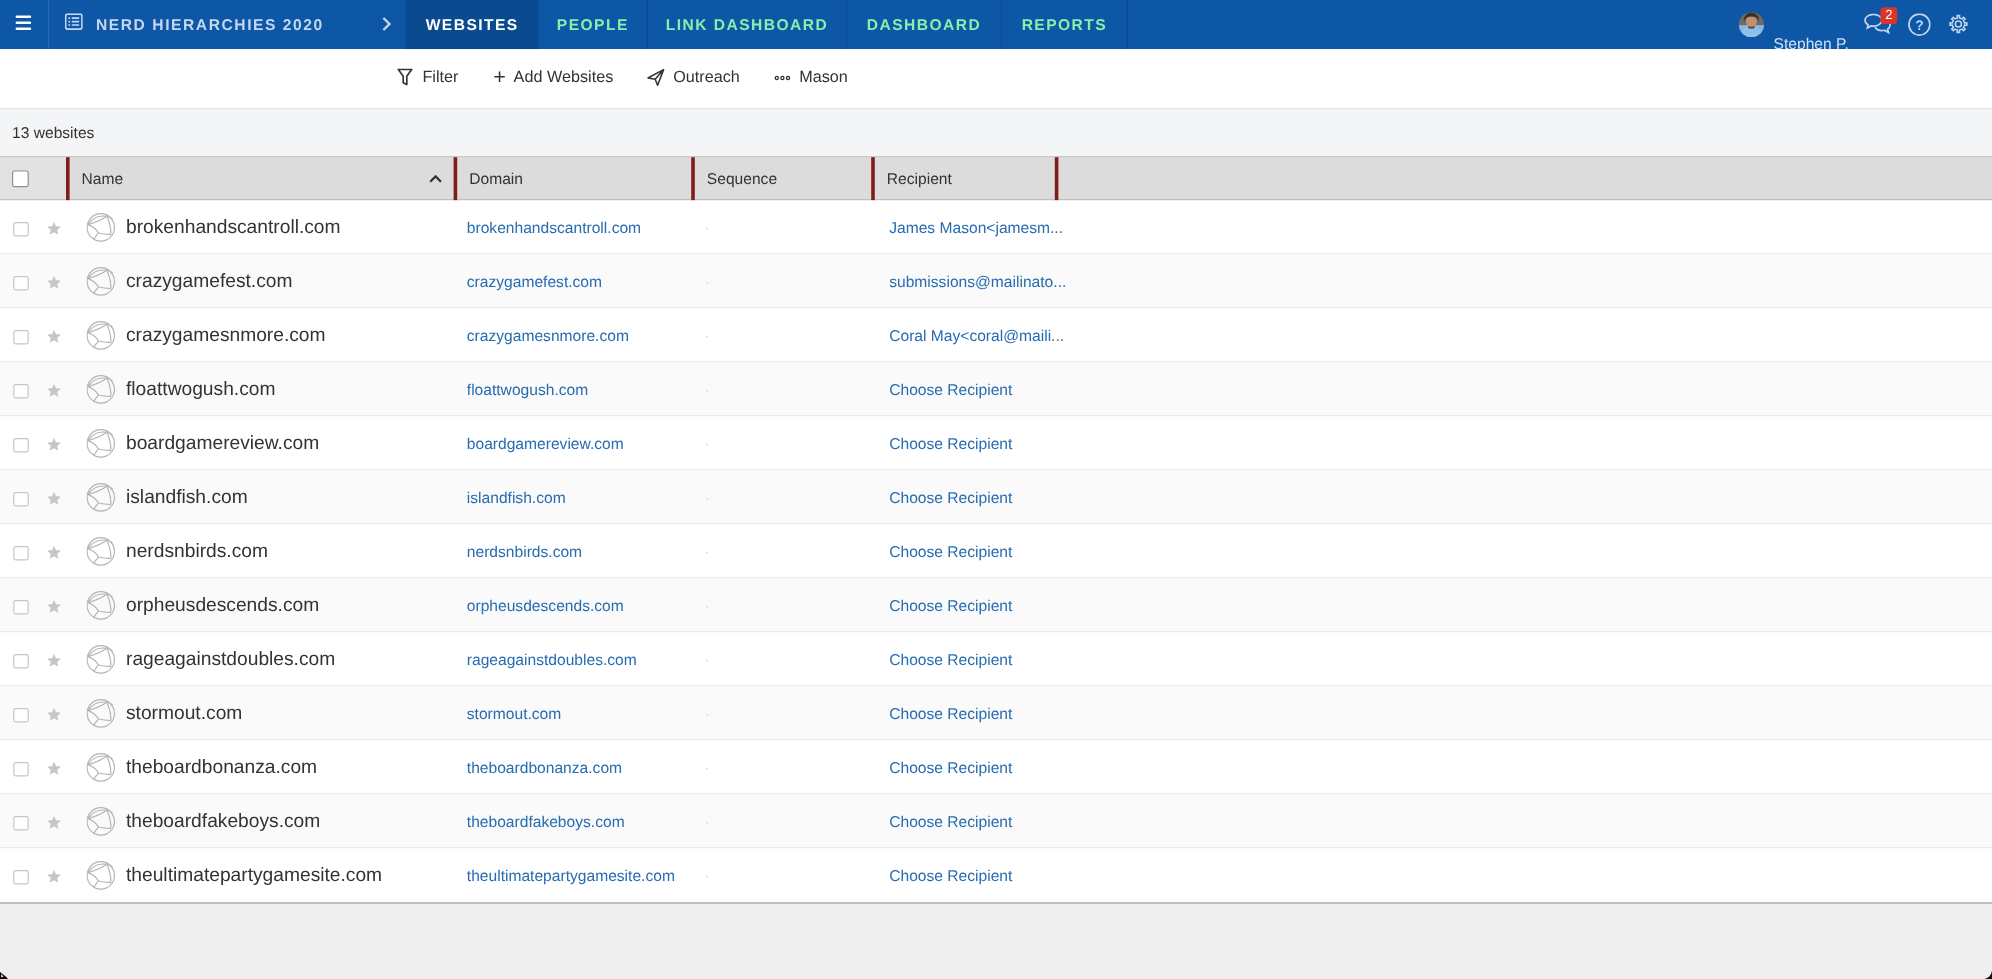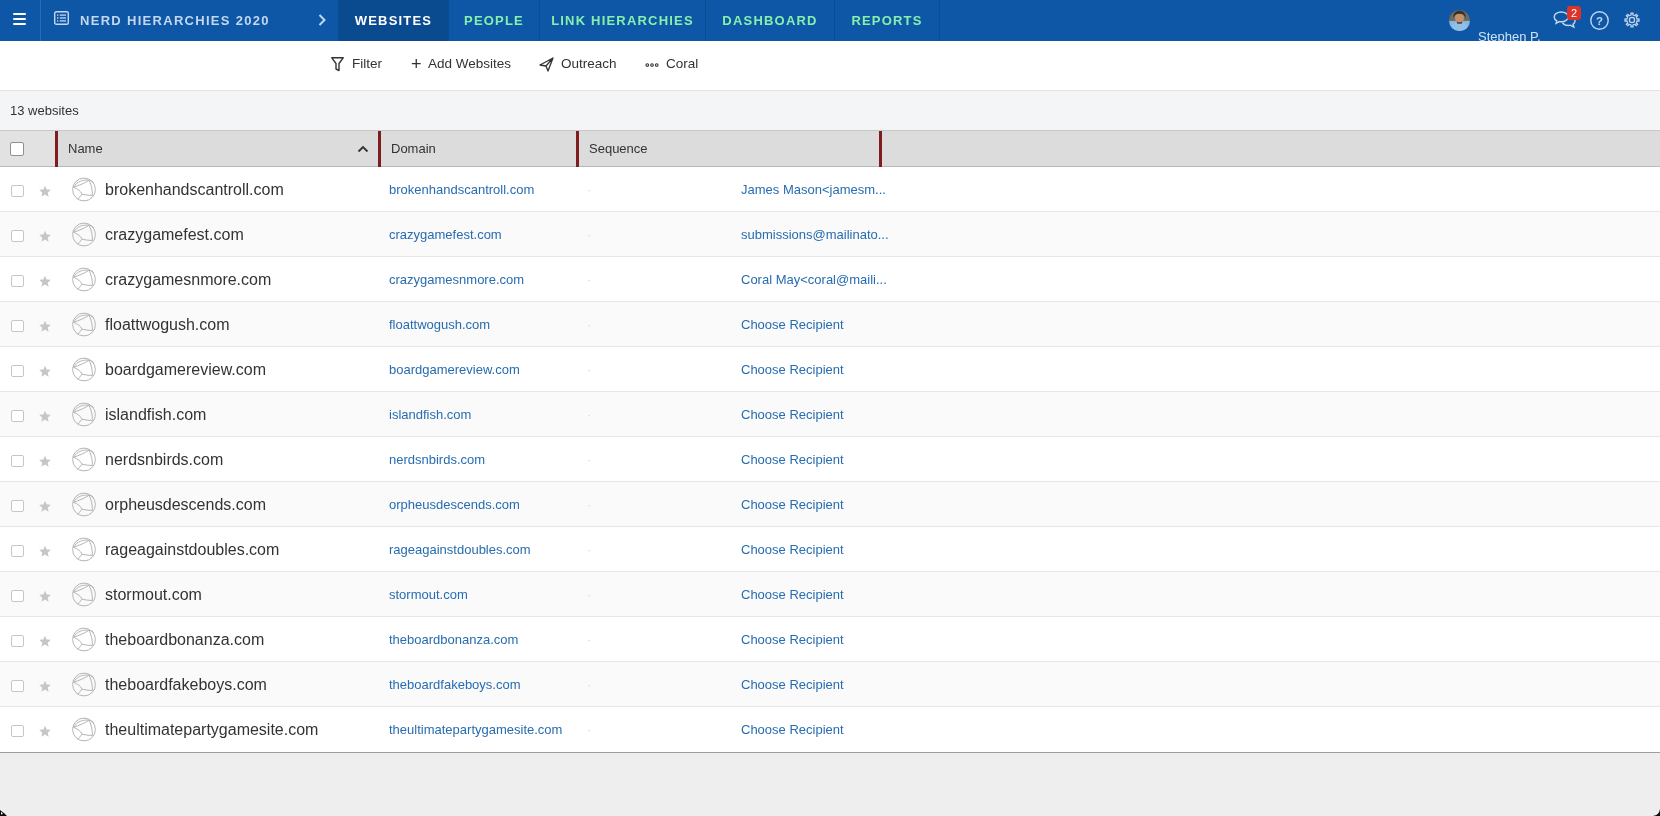--- a/index.html
+++ b/index.html
@@ -69,21 +69,21 @@
         </g>
       </svg>
   </div>
   <div class="projtitle">NERD HIERARCHIES 2020</div>
   <div class="chev"><svg width="8" height="12" viewBox="0 0 8 12">
         <path d="M1.5 1 L6.5 6 L1.5 11" fill="none" stroke="#c3d8ee" stroke-width="2"></path>
       </svg></div>
   <div class="tabs">
     <div class="tab active" style="width:110px;">WEBSITES</div>
     <div class="tab" style="width:91px;">PEOPLE</div>
-    <div class="tab" style="width:166px;">LINK HIERARCHIES</div>
+    <div class="tab" style="width:166px;">LINK DASHBOARD</div>
     <div class="tab" style="width:129px;">DASHBOARD</div>
     <div class="tab" style="width:106px;">REPORTS</div>
   </div>
   <svg style="position:absolute;left:1449px;top:10px;" width="21" height="21" viewBox="0 0 23 23">
     <defs>
         <clipPath id="avc">
           <circle cx="11.5" cy="11.5" r="11.5"></circle>
         </clipPath>
       </defs>
     <g clip-path="url(#avc)">
@@ -127,31 +127,32 @@
   <div class="tbtn" style="left:428px;">Add Websites</div>
   <svg style="position:absolute;left:539px;top:16px;" width="15" height="15" viewBox="0 0 15 15">
       <path d="M1 8 L14 1 L9 14 L7 9 Z M7 9 L14 1" fill="none" stroke="#333" stroke-width="1.3" stroke-linejoin="round"></path>
     </svg>
   <div class="tbtn" style="left:561px;">Outreach</div>
   <svg style="position:absolute;left:645px;top:21px;" width="15" height="6" viewBox="0 0 15 6">
       <circle cx="2.3" cy="3" r="1.3" fill="none" stroke="#333" stroke-width="1.1"></circle>
       <circle cx="7" cy="3" r="1.3" fill="none" stroke="#333" stroke-width="1.1"></circle>
       <circle cx="11.7" cy="3" r="1.3" fill="none" stroke="#333" stroke-width="1.1"></circle>
     </svg>
-  <div class="tbtn" style="left:666px;">Coral</div>
+  <div class="tbtn" style="left:666px;">Mason</div>
 </div>
 <div class="countbar">
     <span>13 websites</span>
   </div>
 <div class="thead">
   <div class="ltcol"></div>
   <div style="position:absolute;left:10px;top:11px;width:14px;height:14px;border:1px solid #909090;border-radius:2px;background:#fff;"></div>
   <div class="col" style="left:55px;width:323px;">Name</div>
   <div class="col" style="left:378px;width:198px;">Domain</div>
   <div class="col" style="left:576px;width:150px;">Sequence</div>
+  <div class="col" style="left:726px;width:153px;">Recipient</div>
   <div class="col" style="left:879px;width:781px;"></div>
   <svg style="position:absolute;left:357px;top:14px;" width="12" height="8" viewBox="0 0 12 8">
       <path d="M1.5 6.5 L6 2 L10.5 6.5" fill="none" stroke="#333" stroke-width="1.8"></path>
     </svg>
 </div>
 <div class="rows">
 <div class="row">
       <div class="cb"></div>
       <div class="star"><svg width="14" height="13" viewBox="0 0 15 15">
           <path d="M7.5 0.8 L9.4 5.2 L14.2 5.6 L10.6 8.8 L11.7 13.5 L7.5 11 L3.3 13.5 L4.4 8.8 L0.8 5.6 L5.6 5.2 Z" fill="#c6c6c6"></path>

